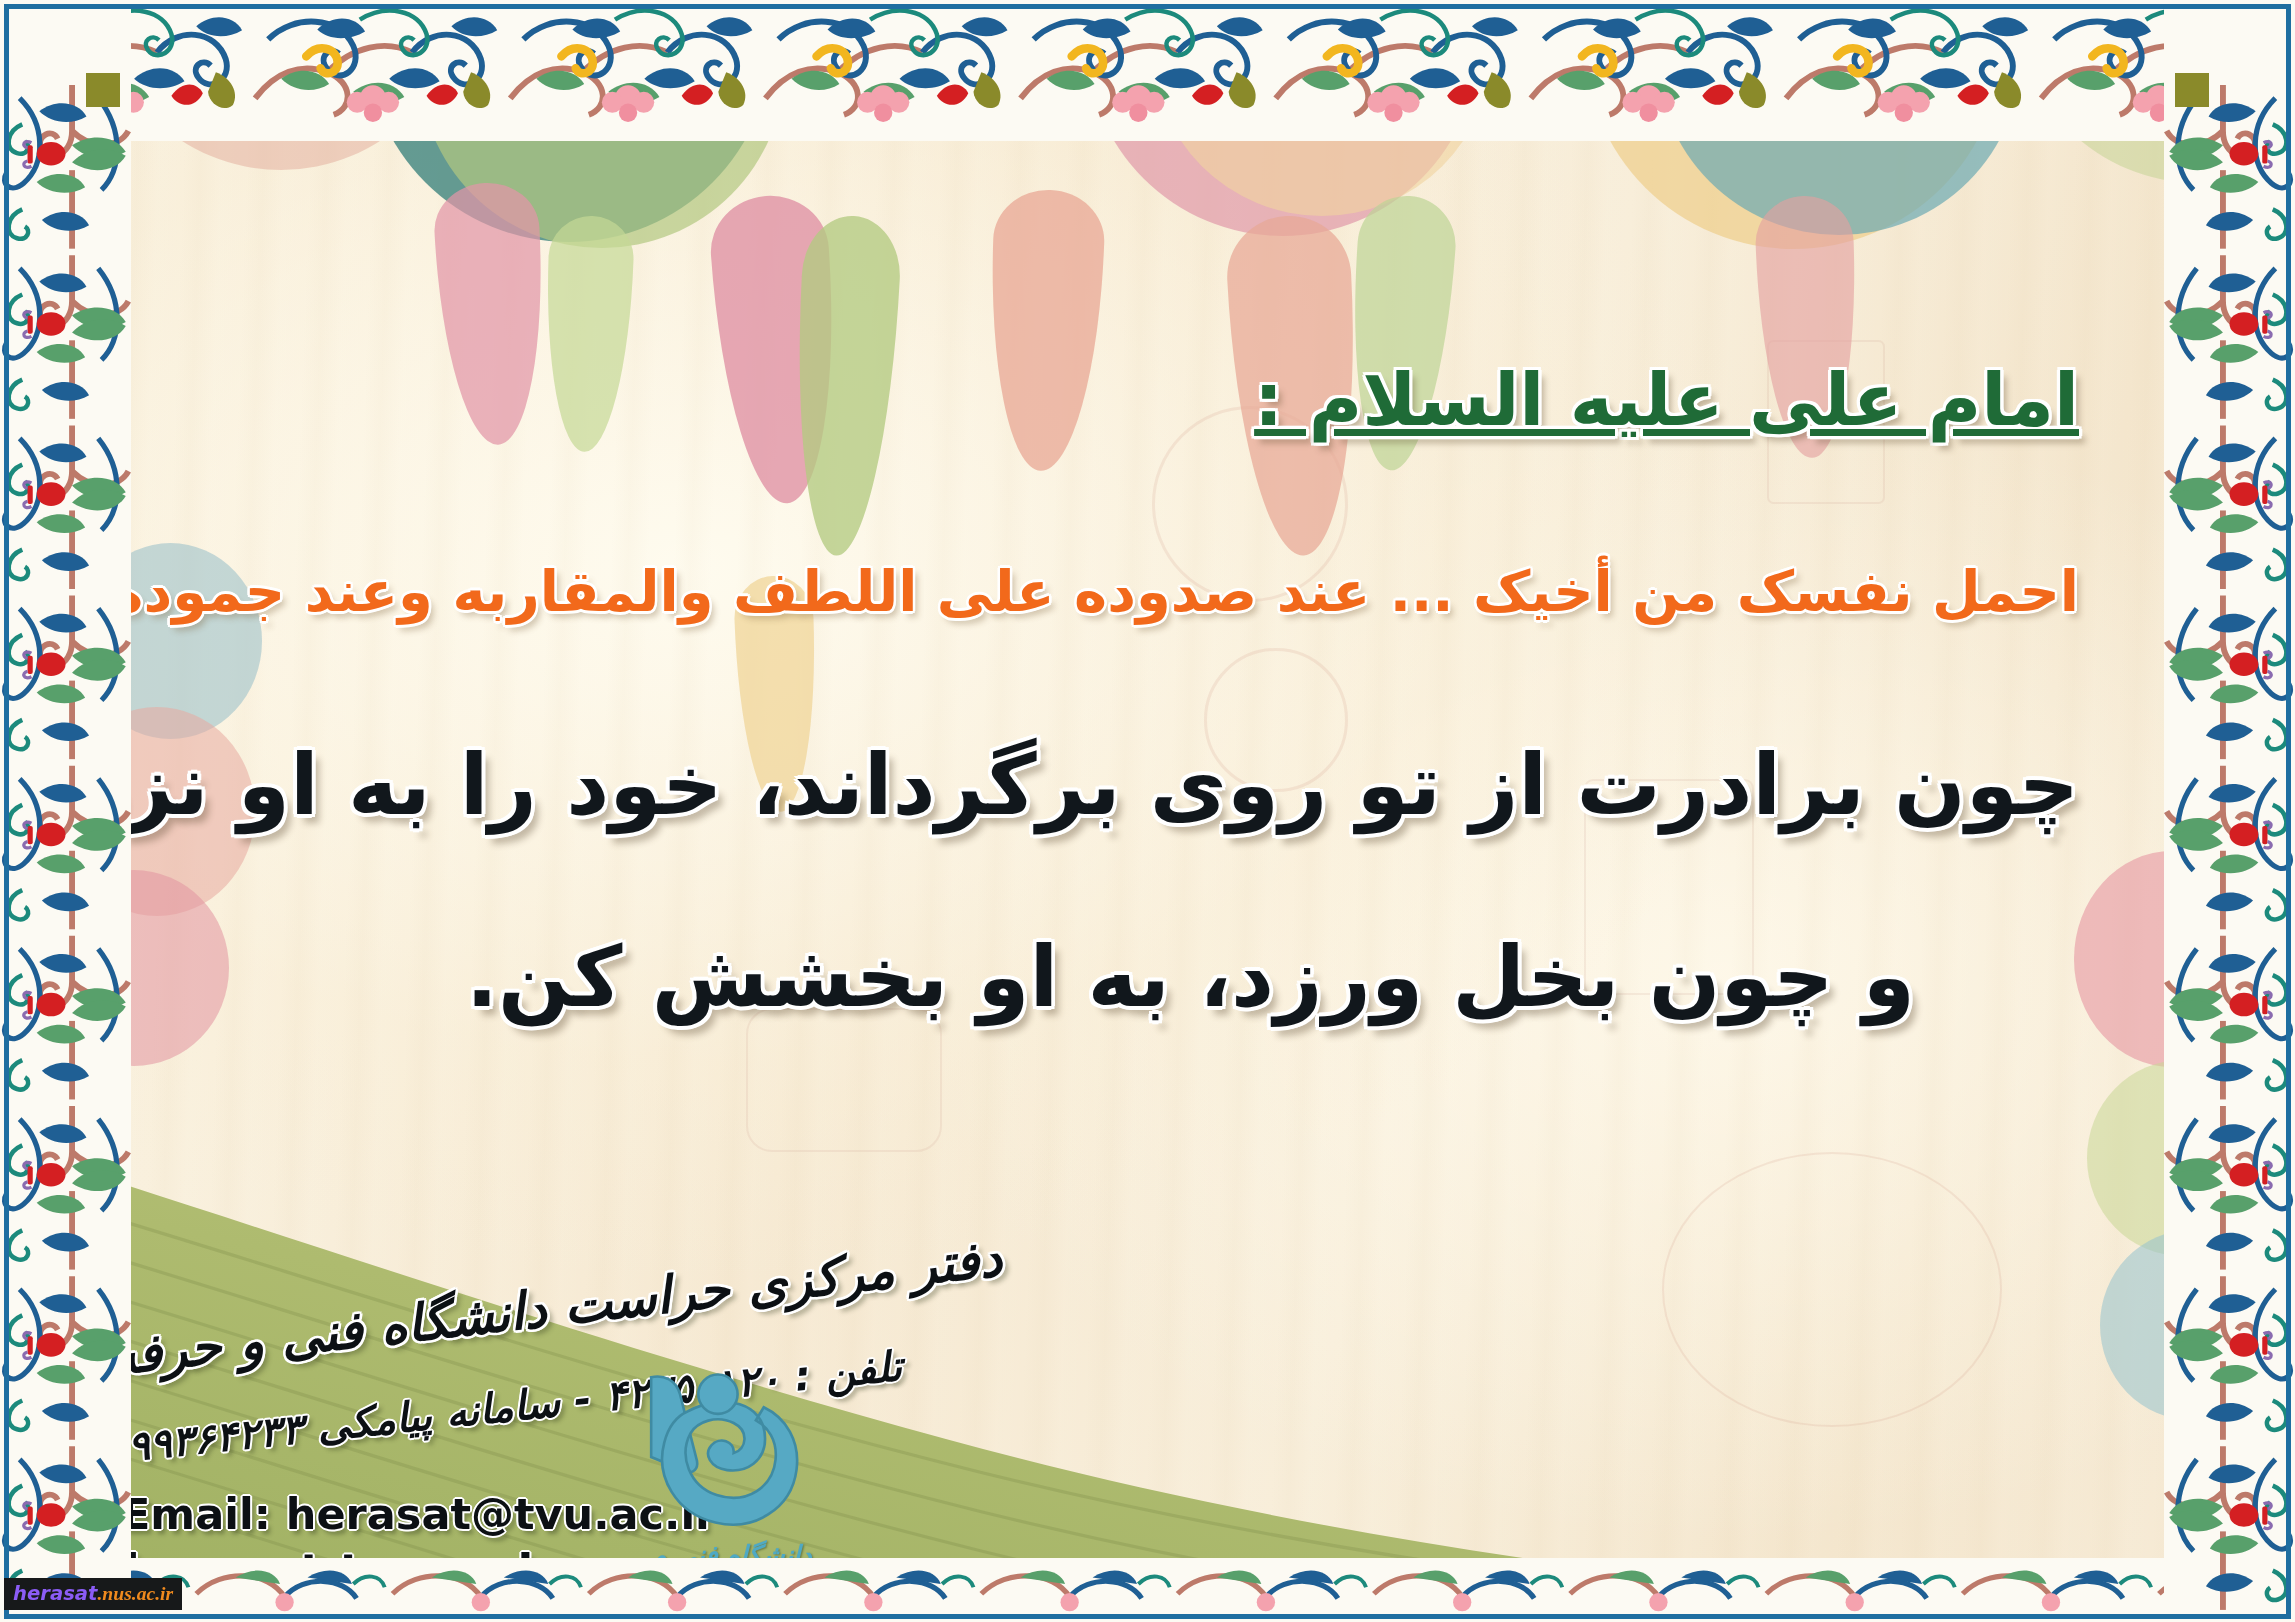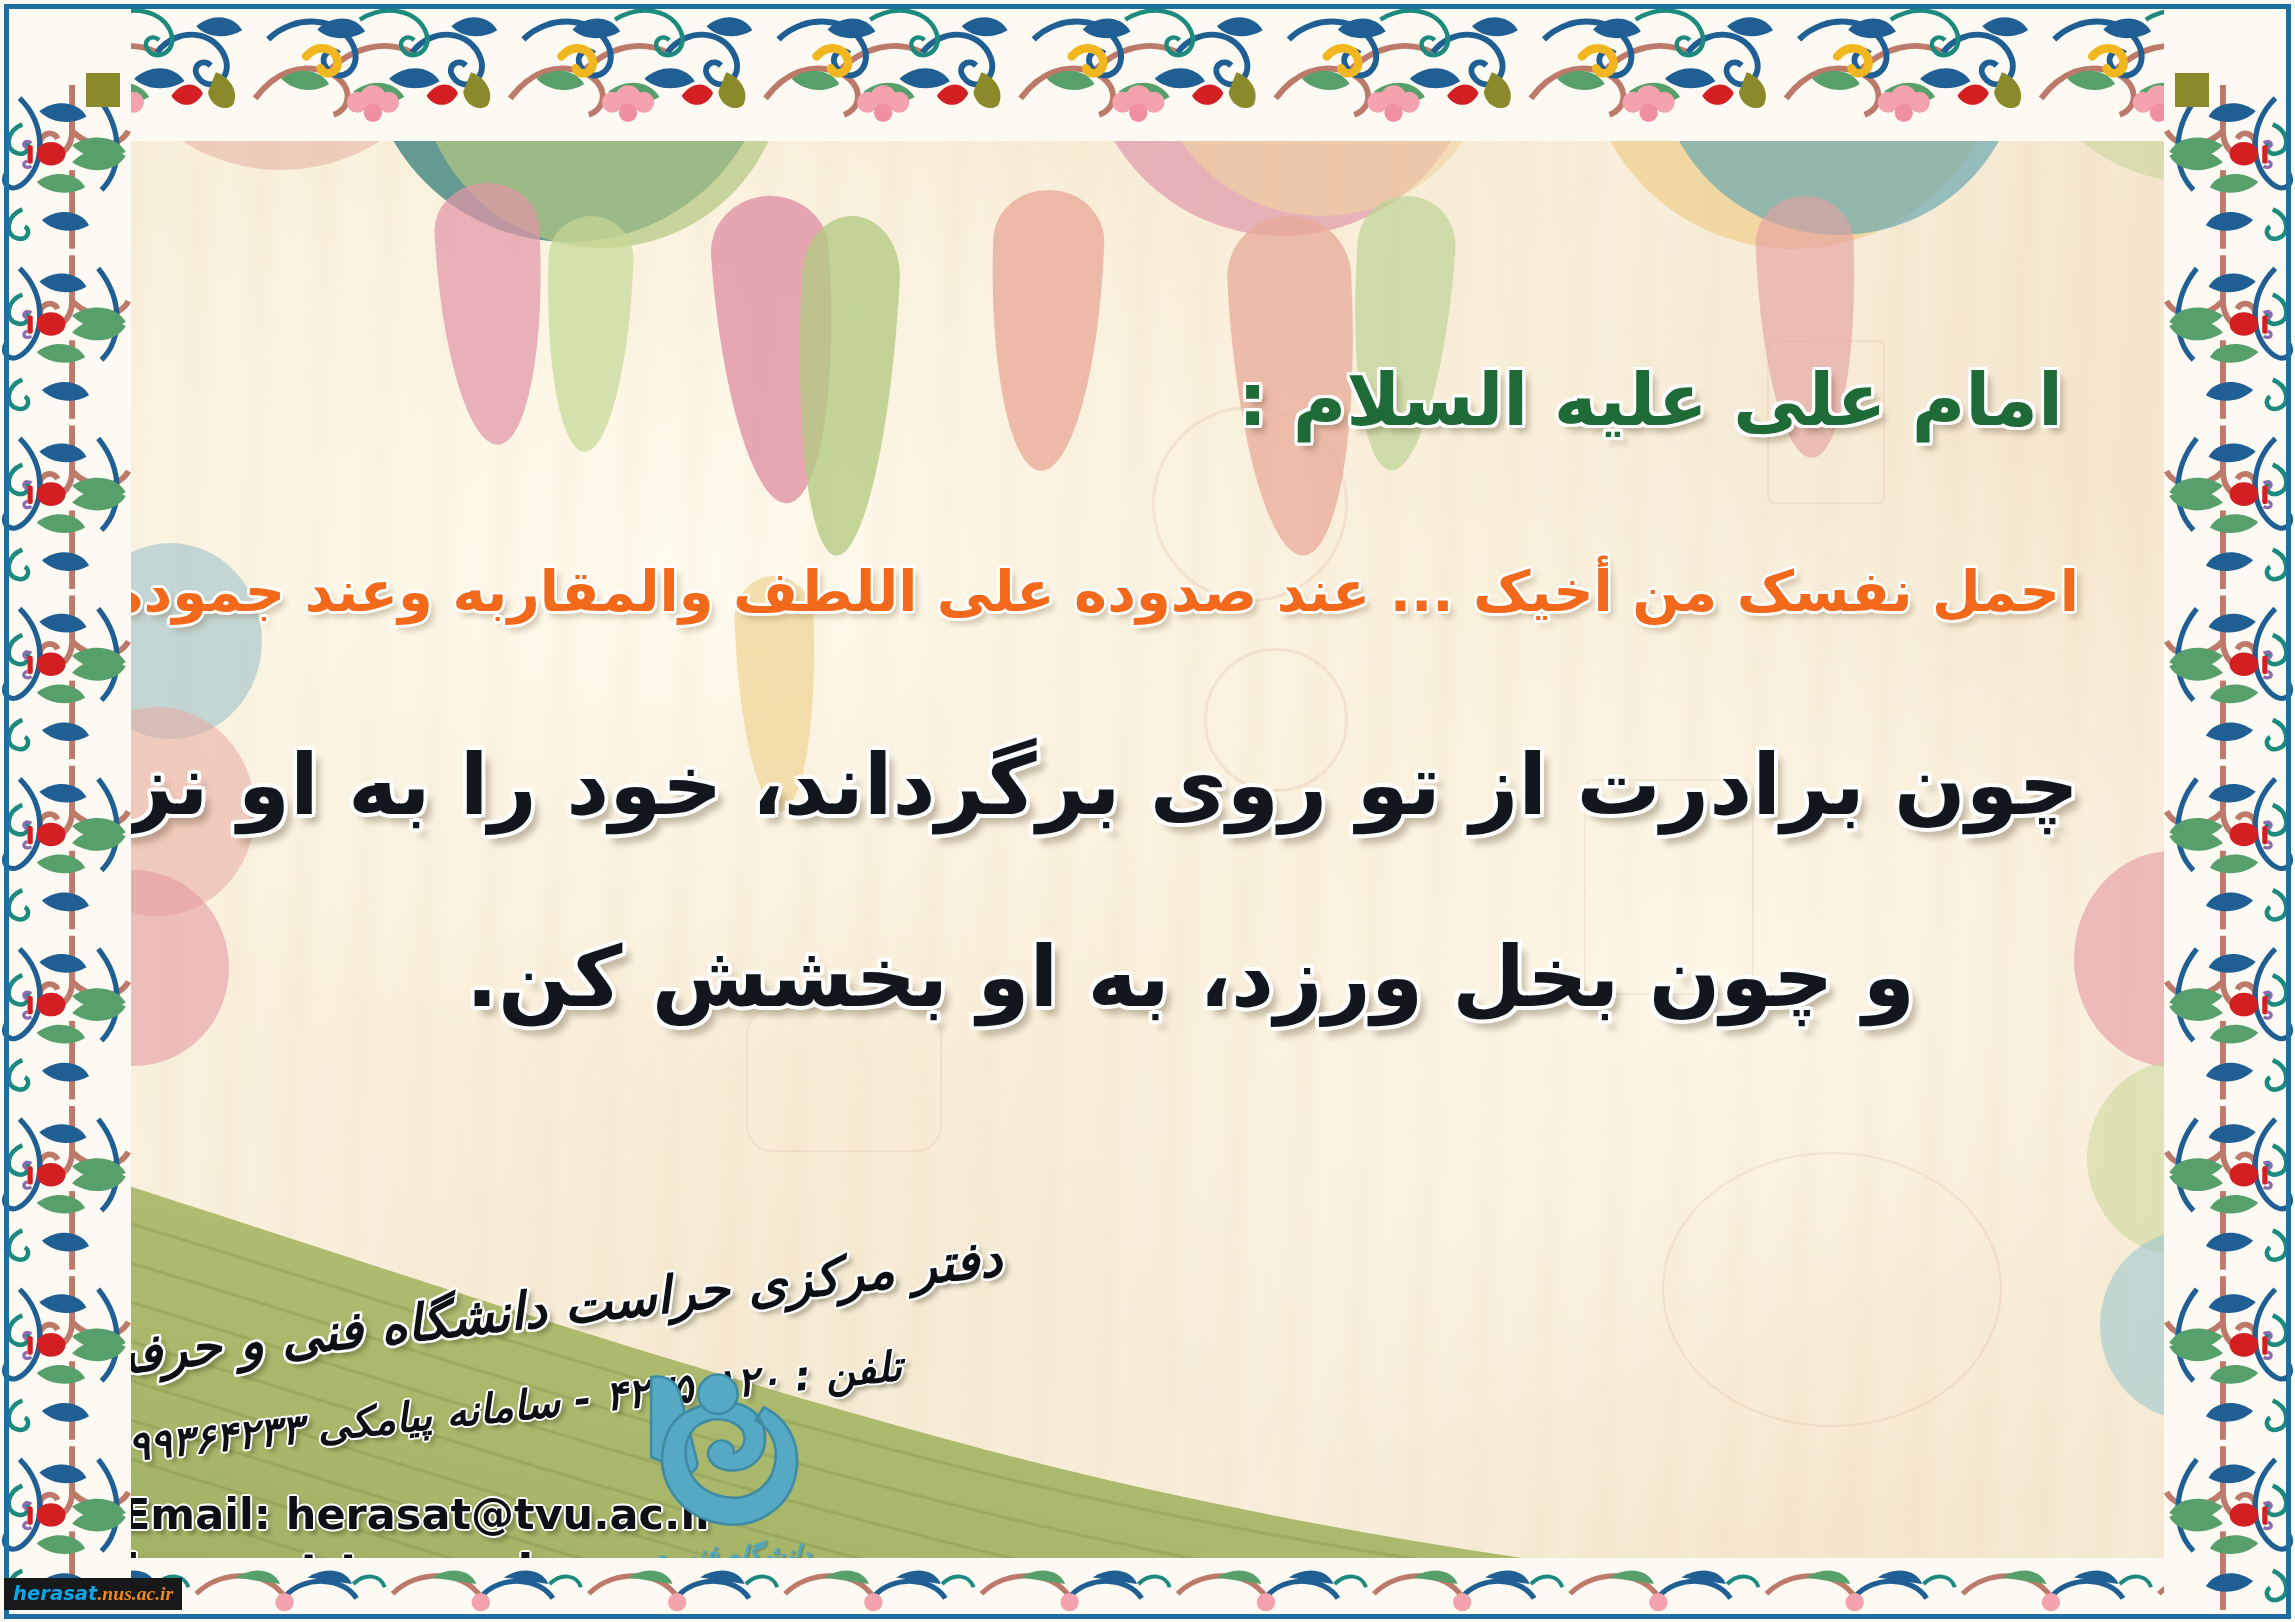--- a/index.html
+++ b/index.html
@@ -64,28 +64,29 @@
   .footer-green{
     position:absolute;
     left:0; bottom:0; width:2295px; height:589px;
     z-index:12;
   }
 
   
   .txt{position:absolute;z-index:20;white-space:nowrap;}
 
   .t-attrib{
-    right:232px; top:357px;
+    right:216px; top:357px;
     font-size:73px; font-weight:bold;
     color:#1f6b37;
     letter-spacing:1.3px;
     text-shadow:
       3.3px 0 0 #fff, -3.3px 0 0 #fff, 0 3.3px 0 #fff, 0 -3.3px 0 #fff,
       2.6px 2.6px 0 #fff, -2.6px 2.6px 0 #fff, 2.6px -2.6px 0 #fff, -2.6px -2.6px 0 #fff,
       5.9px 7.2px 6.5px rgba(90,70,40,.35);
+    text-decoration: underline;
   }
 
   .t-arabic{
     right:216px; top:559px;
     font-size:56px; font-weight:bold;
     color:#f2691b;
     letter-spacing:0px;
     text-shadow:
       2.6px 0 0 #fff, -2.6px 0 0 #fff, 0 2.6px 0 #fff, 0 -2.6px 0 #fff,
       2px 2px 0 #fff, -2px 2px 0 #fff, 2px -2px 0 #fff, -2px -2px 0 #fff,
@@ -184,21 +185,21 @@
 
   
   .watermark{
     position:absolute; left:3.9px; bottom:13px;
     background:#17191a;
     padding:3.9px 9.2px 5.2px 9.2px;
     font-size:19.6px; font-weight:bold; font-style:italic;
     direction:ltr; z-index:40;
     letter-spacing:0px;
   }
-  .wm-a{color:#0ea5e9;}
+  .wm-a{color:#8b5cf6;}
   .wm-b{color:#f08a1e;font-family:Liberation Serif, serif;}
 </style>
 </head>
 <body>
 
 <div id="poster">
 
   <div class="bg-base"></div>
   <div class="bg-streaks"></div>
 

